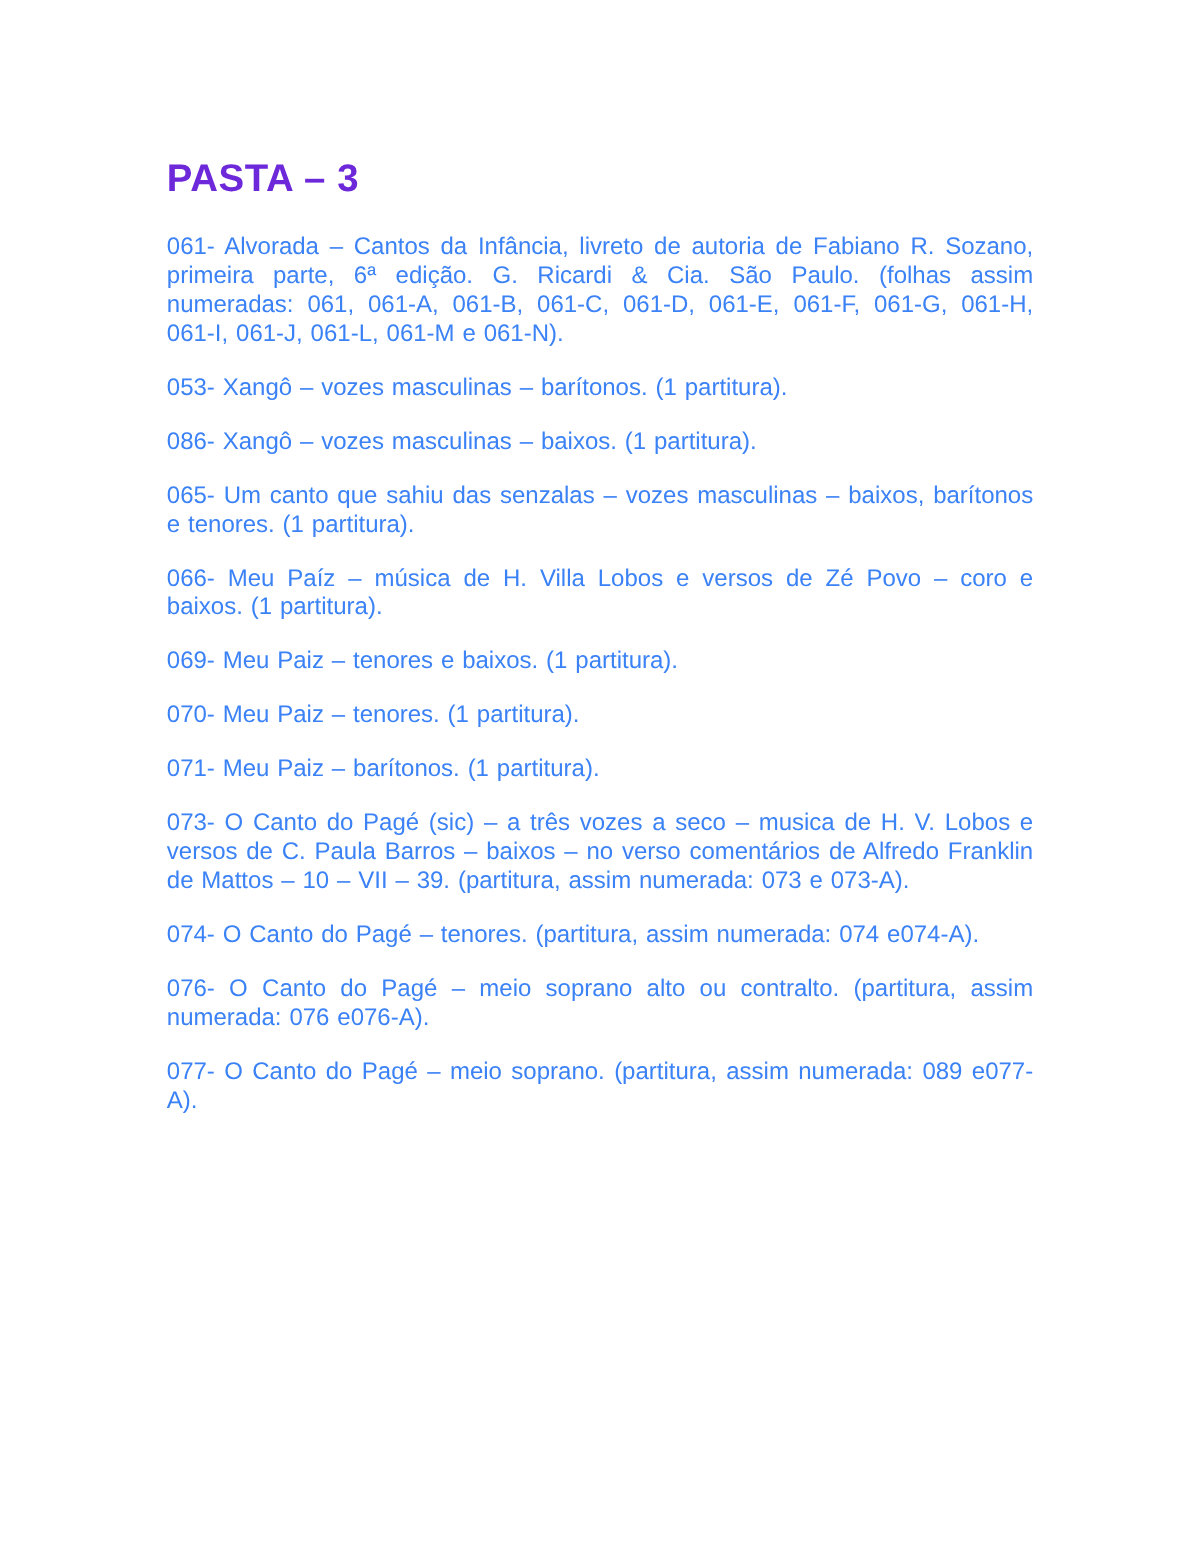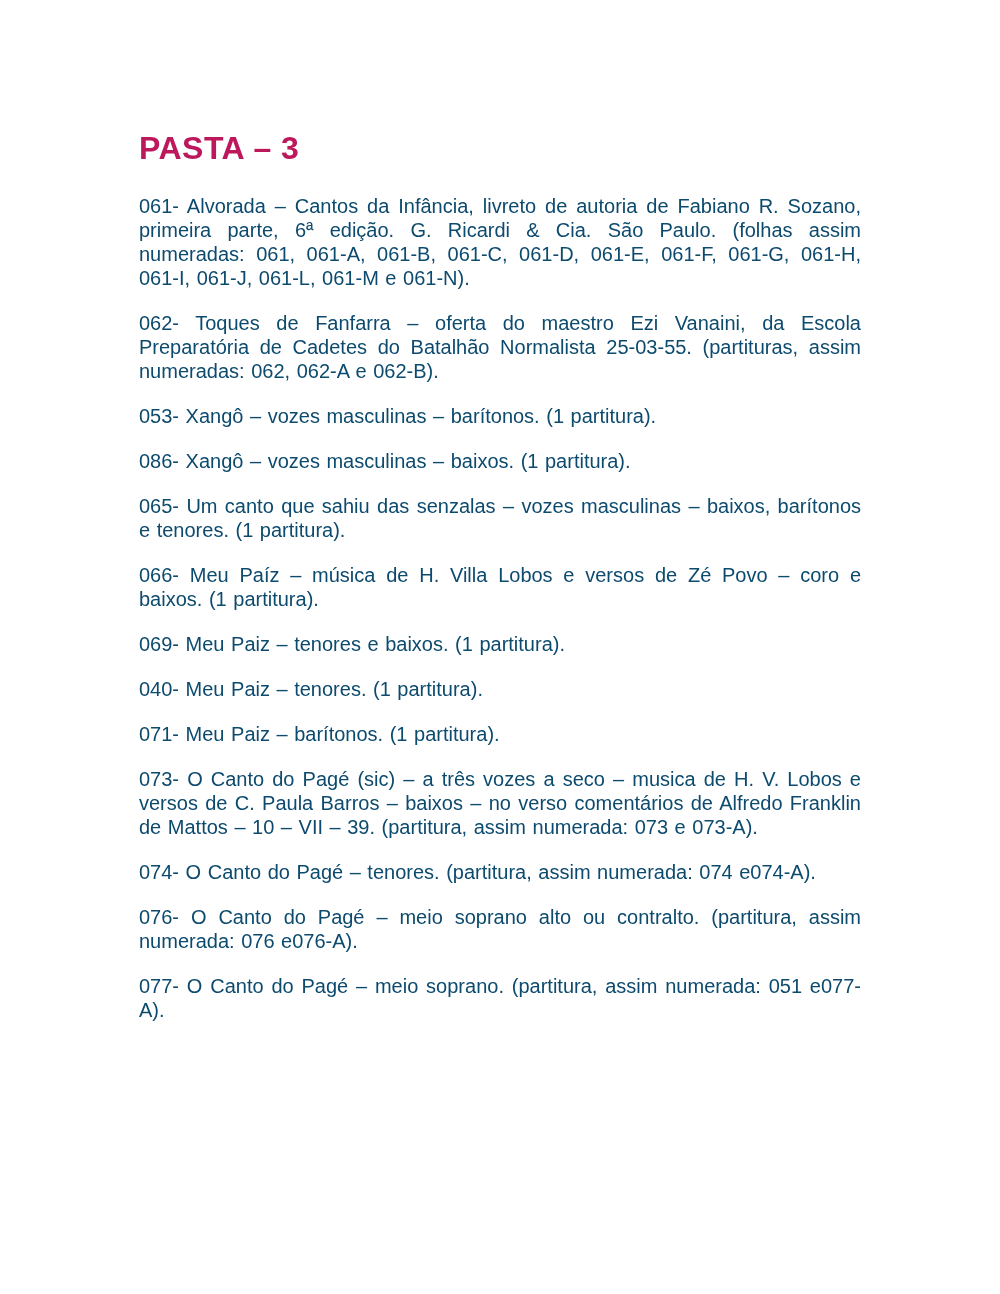--- a/index.html
+++ b/index.html
@@ -15,42 +15,41 @@
     background: #ffffff;
     padding: 130px 139px 40px 139px;
     overflow: hidden;
   }
   .title {
     font-size: 32px;
     font-weight: bold;
     line-height: 37px;
     letter-spacing: 0.5px;
     margin-bottom: 27px;
-    color: #be185d;
+    color: #6d28d9;
   }
   .entry {
     font-size: 20px;
     line-height: 24px;
     text-align: justify;
     margin-bottom: 21px;
-    color: #0c4a6e;
+    color: #3b82f6;
     word-spacing: 1px;
   }
 </style>
 </head>
 <body>
 
 <div class="page">
   <h1 class="title">PASTA – 3</h1>
   <p class="entry">061- Alvorada – Cantos da Infância, livreto de autoria de Fabiano R. Sozano, primeira parte, 6ª edição. G. Ricardi &amp; Cia. São Paulo.  (folhas assim numeradas: 061, 061-A, 061-B, 061-C, 061-D, 061-E, 061-F, 061-G, 061-H, 061-I, 061-J, 061-L, 061-M e 061-N).</p>
-  <p class="entry">062- Toques de Fanfarra – oferta do maestro Ezi Vanaini, da Escola Preparatória de Cadetes do Batalhão Normalista 25-03-55. (partituras, assim numeradas: 062, 062-A e 062-B).</p>
   <p class="entry">053- Xangô – vozes masculinas – barítonos. (1 partitura).</p>
   <p class="entry">086- Xangô – vozes masculinas – baixos. (1 partitura).</p>
   <p class="entry">065- Um canto que sahiu das senzalas – vozes masculinas – baixos, barítonos e tenores.  (1 partitura).</p>
   <p class="entry">066- Meu Paíz – música de H. Villa Lobos e versos de Zé Povo – coro e baixos. (1 partitura).</p>
   <p class="entry">069- Meu Paiz – tenores e baixos. (1 partitura).</p>
-  <p class="entry">040- Meu Paiz – tenores. (1 partitura).</p>
+  <p class="entry">070- Meu Paiz – tenores. (1 partitura).</p>
   <p class="entry">071- Meu Paiz – barítonos. (1 partitura).</p>
   <p class="entry">073- O Canto do Pagé (sic) – a três vozes a seco – musica de H. V. Lobos e versos de C. Paula Barros – baixos – no verso comentários de Alfredo Franklin de Mattos – 10 – VII – 39. (partitura, assim numerada: 073 e 073-A).</p>
   <p class="entry">074- O Canto do Pagé – tenores. (partitura, assim numerada: 074 e074-A).</p>
   <p class="entry">076- O Canto do Pagé – meio soprano alto ou contralto. (partitura, assim numerada: 076 e076-A).</p>
-  <p class="entry">077- O Canto do Pagé – meio soprano. (partitura, assim numerada: 051 e077-A).</p>
+  <p class="entry">077- O Canto do Pagé – meio soprano. (partitura, assim numerada: 089 e077-A).</p>
 </div>
 
 </body></html>

